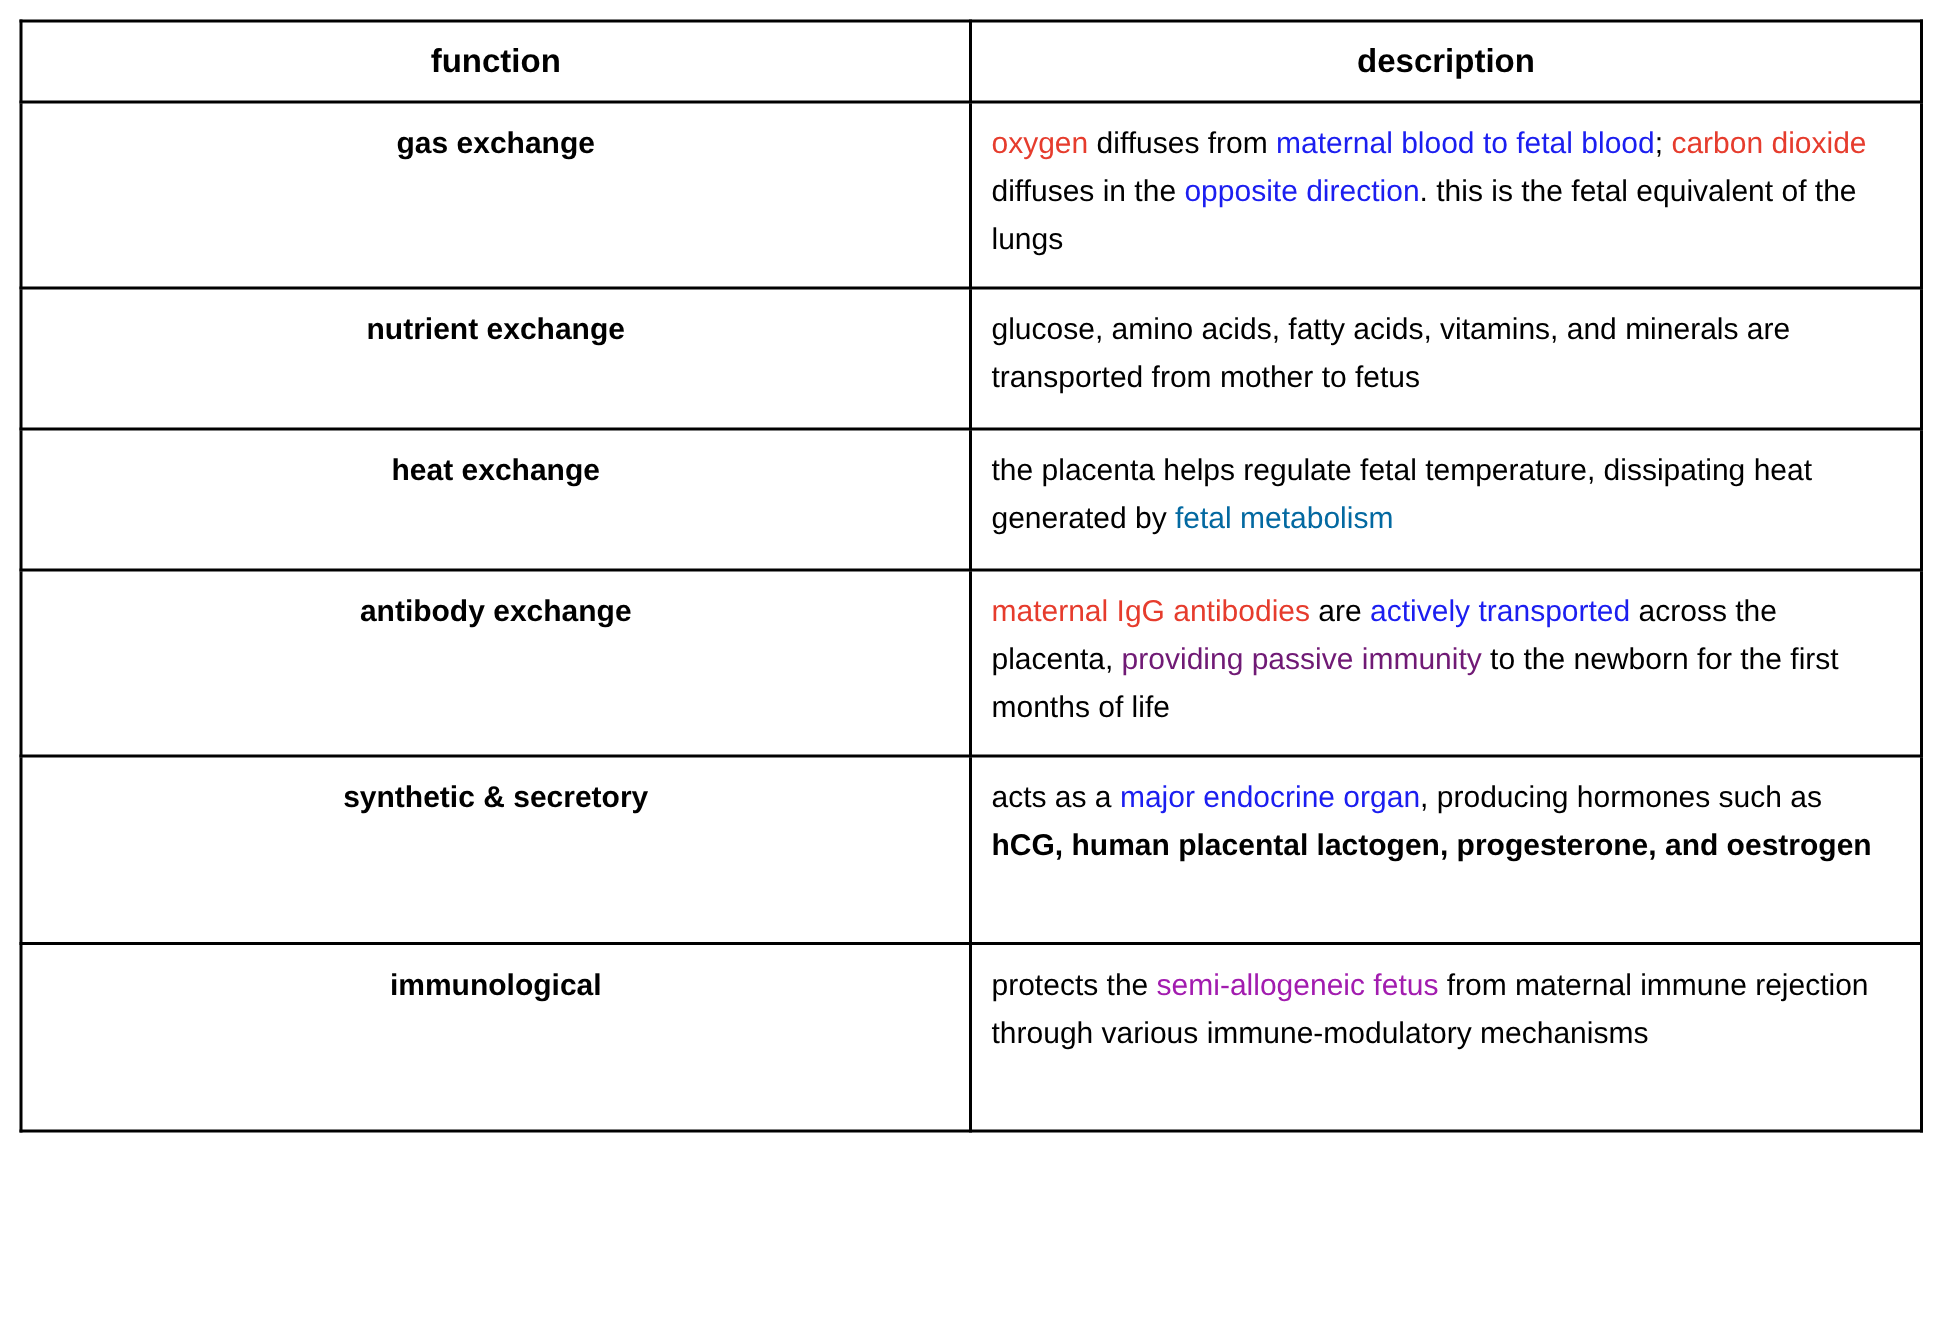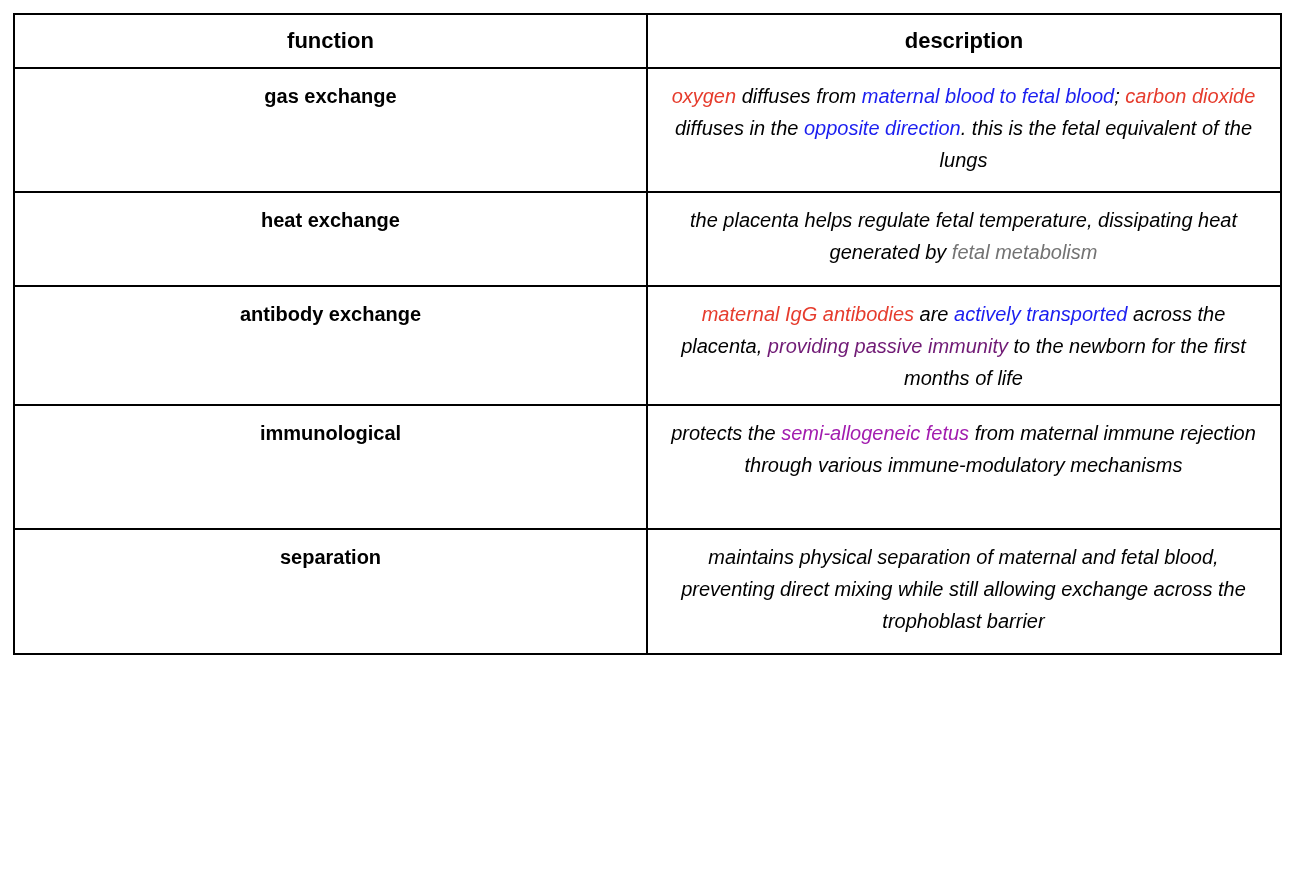--- a/index.html
+++ b/index.html
@@ -40,23 +40,22 @@
     font-size: 20px;
     line-height: 32px;
     color: #000000;
   }
   td.fn-cell {
     text-align: center;
     font-weight: bold;
     padding: 11px 10px 10px 10px;
   }
   td.desc-cell {
-    text-align: center;
+    text-align: left;
     padding: 11px 14px 10px 13px;
-    font-style: italic;
   }
   
   tbody tr:nth-child(1) { height: 124px; }
   tbody tr:nth-child(2) { height: 94px;  }
   tbody tr:nth-child(3) { height: 94px; padding-left: 45px;  }
   tbody tr:nth-child(4) { height: 124px; }
   tbody tr:nth-child(5) { height: 125px; }
   tbody tr:nth-child(6) { height: 125px; }
   tbody tr:nth-child(7) { height: 124px; }
 </style>
@@ -76,44 +75,50 @@
       </tr>
     </thead>
     <tbody>
   <tr>
     <td class="fn-cell">
       <span>gas exchange</span>
     </td>
     <td class="desc-cell"><span style="color: rgb(230, 60, 45);">oxygen</span><span> diffuses from </span><span style="color: rgb(27, 30, 240);">maternal blood to fetal blood</span><span>; </span><span style="color: rgb(230, 60, 45);">carbon dioxide</span><span> diffuses in the </span><span style="color: rgb(27, 30, 240);">opposite direction</span><span>. this is the fetal equivalent of the lungs</span></td>
   </tr>
 
+  <tr>
+    <td class="fn-cell">
+      <span>nutrient exchange</span>
+    </td>
+    <td class="desc-cell"><span>glucose, amino acids, fatty acids, vitamins, and minerals are transported from mother to fetus</span></td>
+  </tr>
 
   <tr>
     <td class="fn-cell">
       <span>heat exchange</span>
     </td>
-    <td class="desc-cell"><span>the placenta helps regulate fetal temperature, dissipating heat generated by </span><span style="color: #737373;">fetal metabolism</span></td>
+    <td class="desc-cell"><span>the placenta helps regulate fetal temperature, dissipating heat generated by </span><span style="color: #0369a1;">fetal metabolism</span></td>
   </tr>
 
   <tr>
     <td class="fn-cell">
       <span>antibody exchange</span>
     </td>
     <td class="desc-cell"><span style="color: rgb(230, 60, 45);">maternal IgG antibodies</span><span> are </span><span style="color: rgb(27, 30, 240);">actively transported</span><span> across the placenta, </span><span style="color: #701a75;">providing passive immunity</span><span> to the newborn for the first months of life</span></td>
   </tr>
 
+  <tr>
+    <td class="fn-cell">
+      <span>synthetic &amp; secretory</span>
+    </td>
+    <td class="desc-cell"><span>acts as a </span><span style="color: rgb(27, 30, 240);">major endocrine organ</span><span>, producing hormones such as </span><span style="font-weight: bold;">hCG, human placental lactogen, progesterone, and oestrogen</span></td>
+  </tr>
 
   <tr>
     <td class="fn-cell">
       <span>immunological</span>
     </td>
     <td class="desc-cell"><span>protects the </span><span style="color: #a21caf;">semi-allogeneic fetus</span><span> from maternal immune rejection through various immune-modulatory mechanisms</span></td>
   </tr>
 
-  <tr>
-    <td class="fn-cell">
-      <span>separation</span>
-    </td>
-    <td class="desc-cell"><span>maintains physical separation of maternal and fetal blood, preventing direct mixing while still allowing exchange across the trophoblast barrier</span></td>
-  </tr>
 </tbody>
   </table>
 </div>
 
 </body></html>

